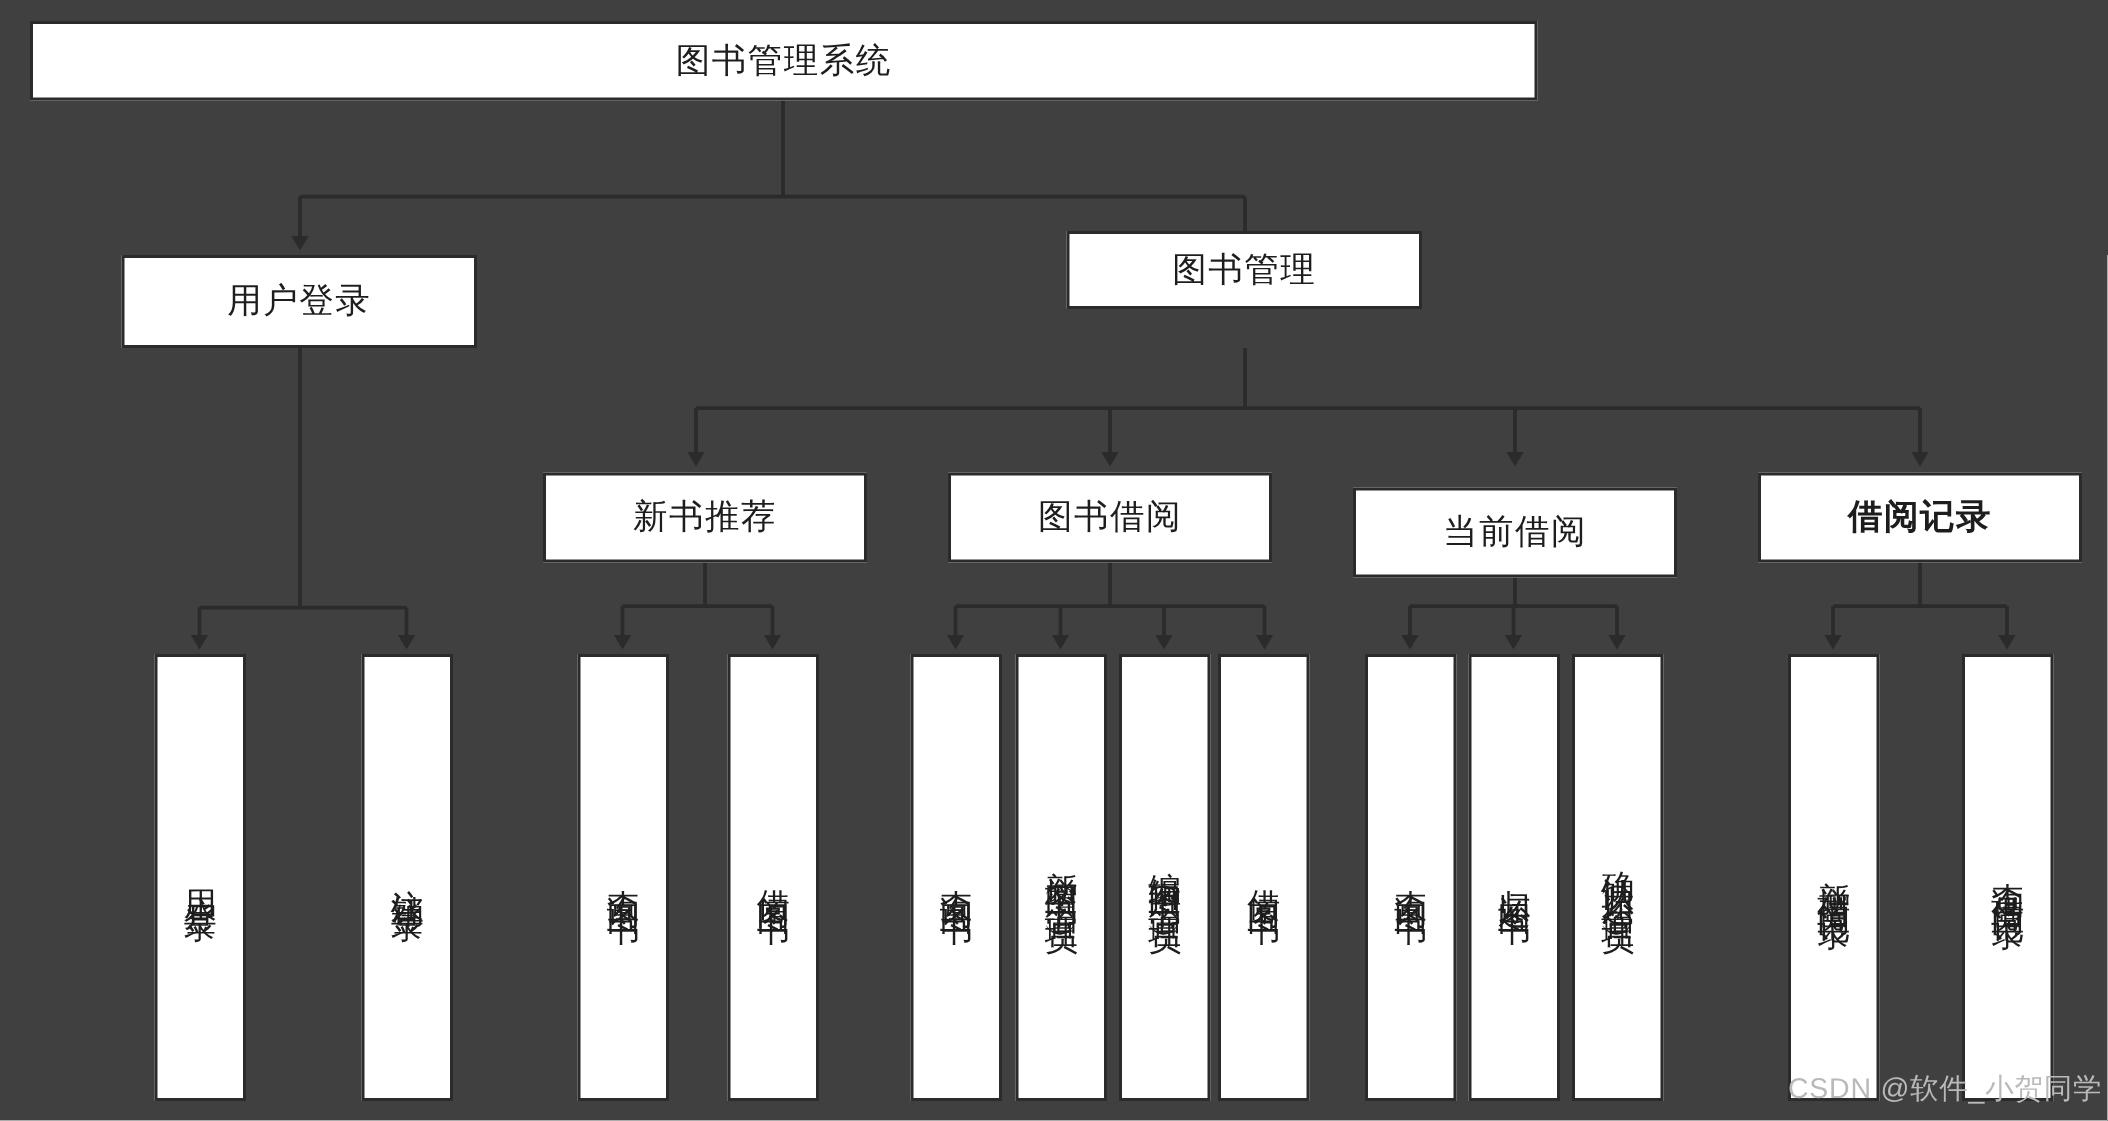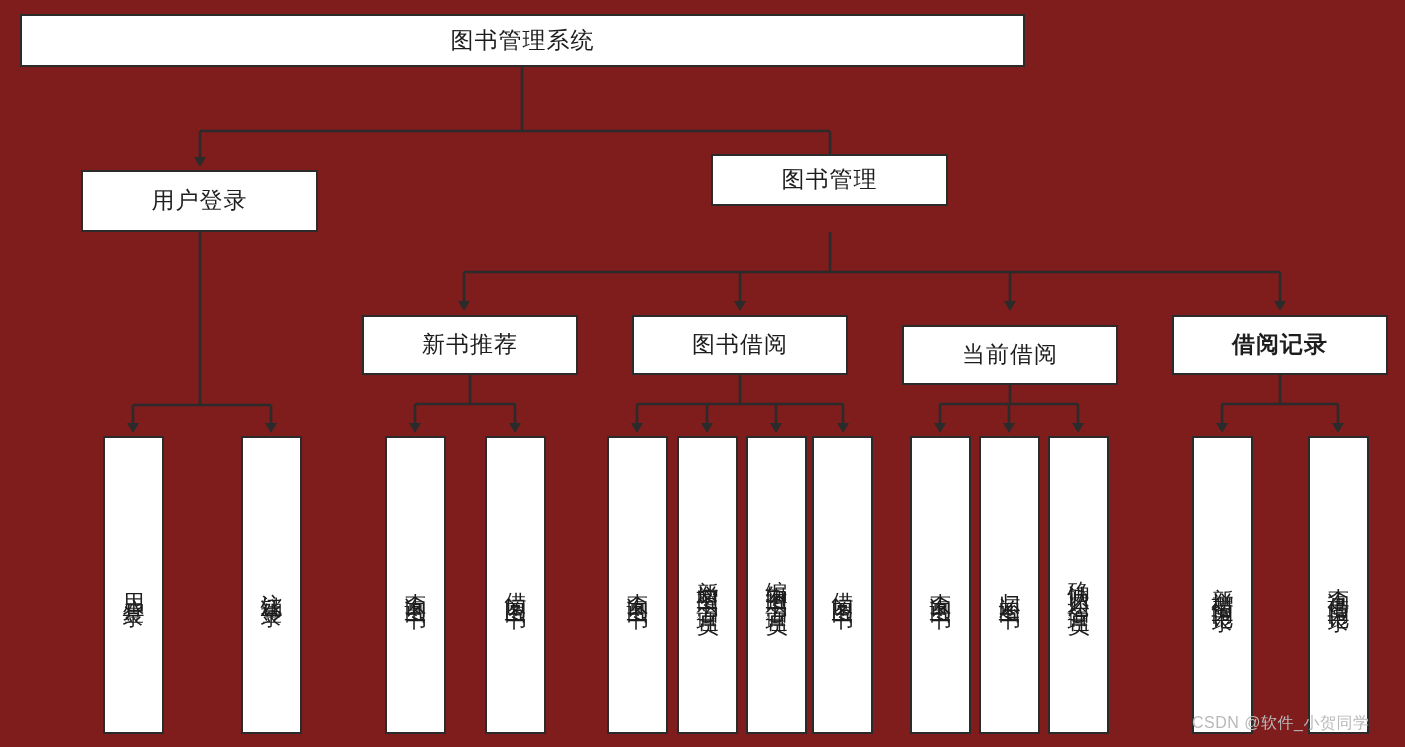--- a/index.html
+++ b/index.html
@@ -7,21 +7,21 @@
     padding: 0;
     background: #ffffff;
   }
   body {
     font-family: "Liberation Sans", "DejaVu Sans", sans-serif;
   }
   #canvas {
     position: relative;
     width: 1405px;
     height: 747px;
-    background: #7f1d1d;
+    background: #404040;
     overflow: hidden;
   }
   #edges {
     position: absolute;
     left: 0;
     top: 0;
     width: 1405px;
     height: 747px;
     pointer-events: none;
   }
@@ -58,21 +58,21 @@
     writing-mode: vertical-rl;
     text-orientation: upright;
     font-size: 22px;
     letter-spacing: 5px;
     line-height: 1;
     white-space: nowrap;
   }
   .watermark {
     position: absolute;
     color: #b9b9b9;
-    font-size: 16px;
+    font-size: 19px;
     letter-spacing: 0.5px;
     white-space: nowrap;
     z-index: 5;
   }
 </style>
 </head>
 <body>
 
 <div id="canvas">
 

